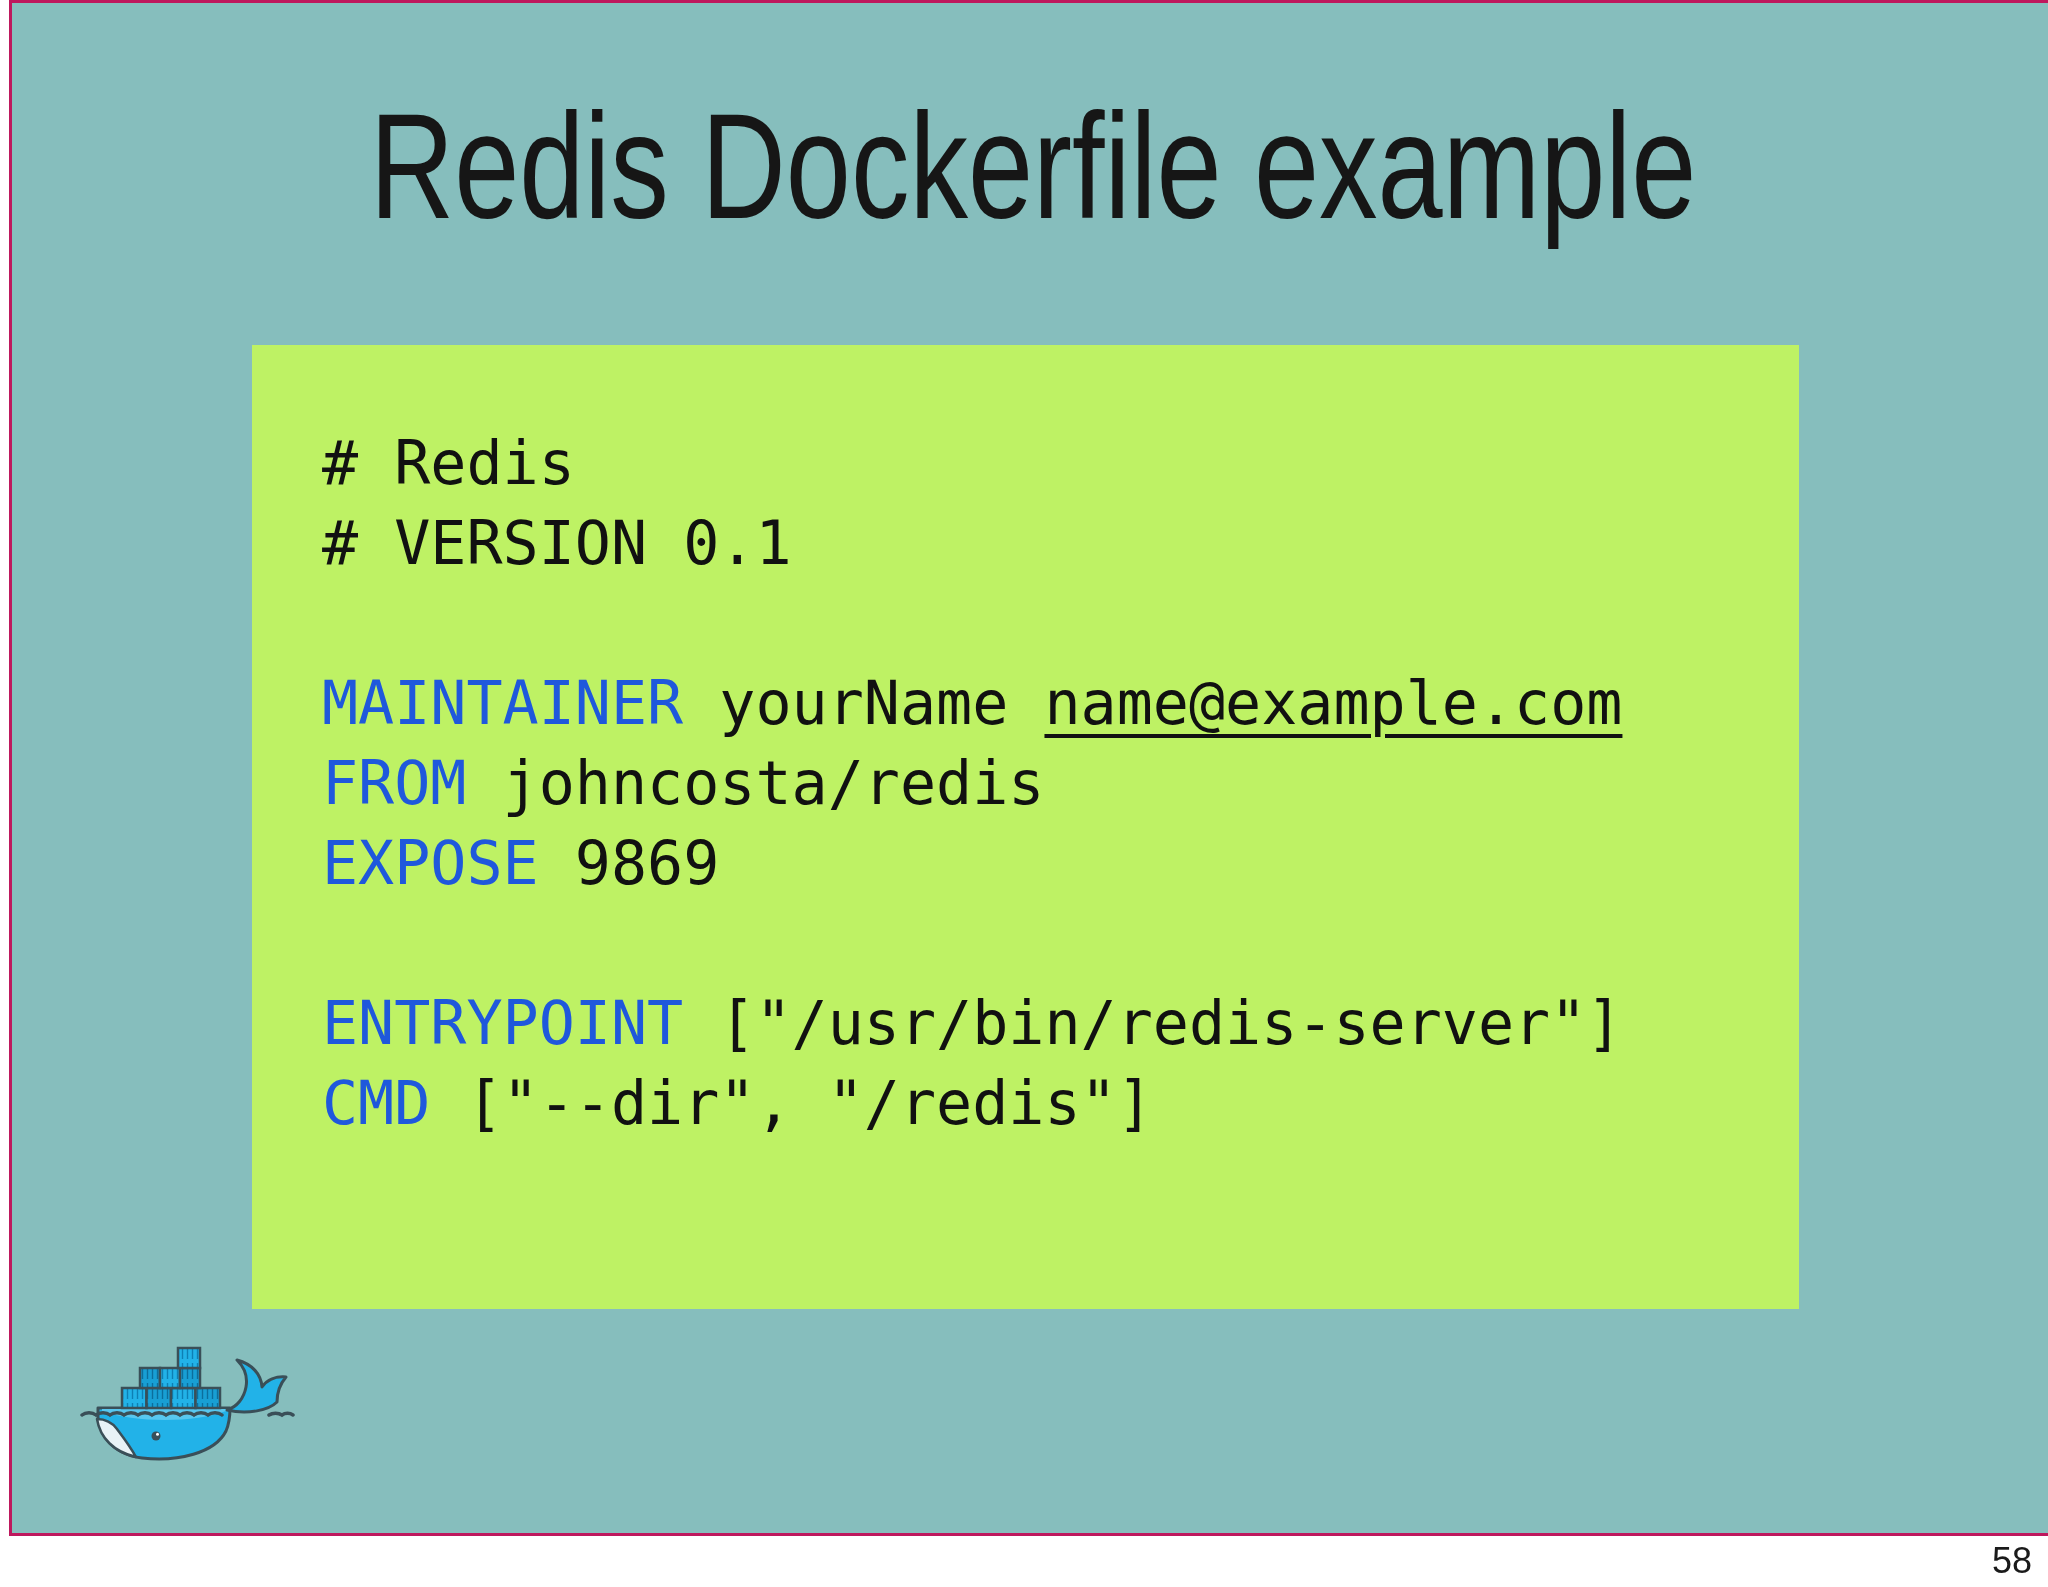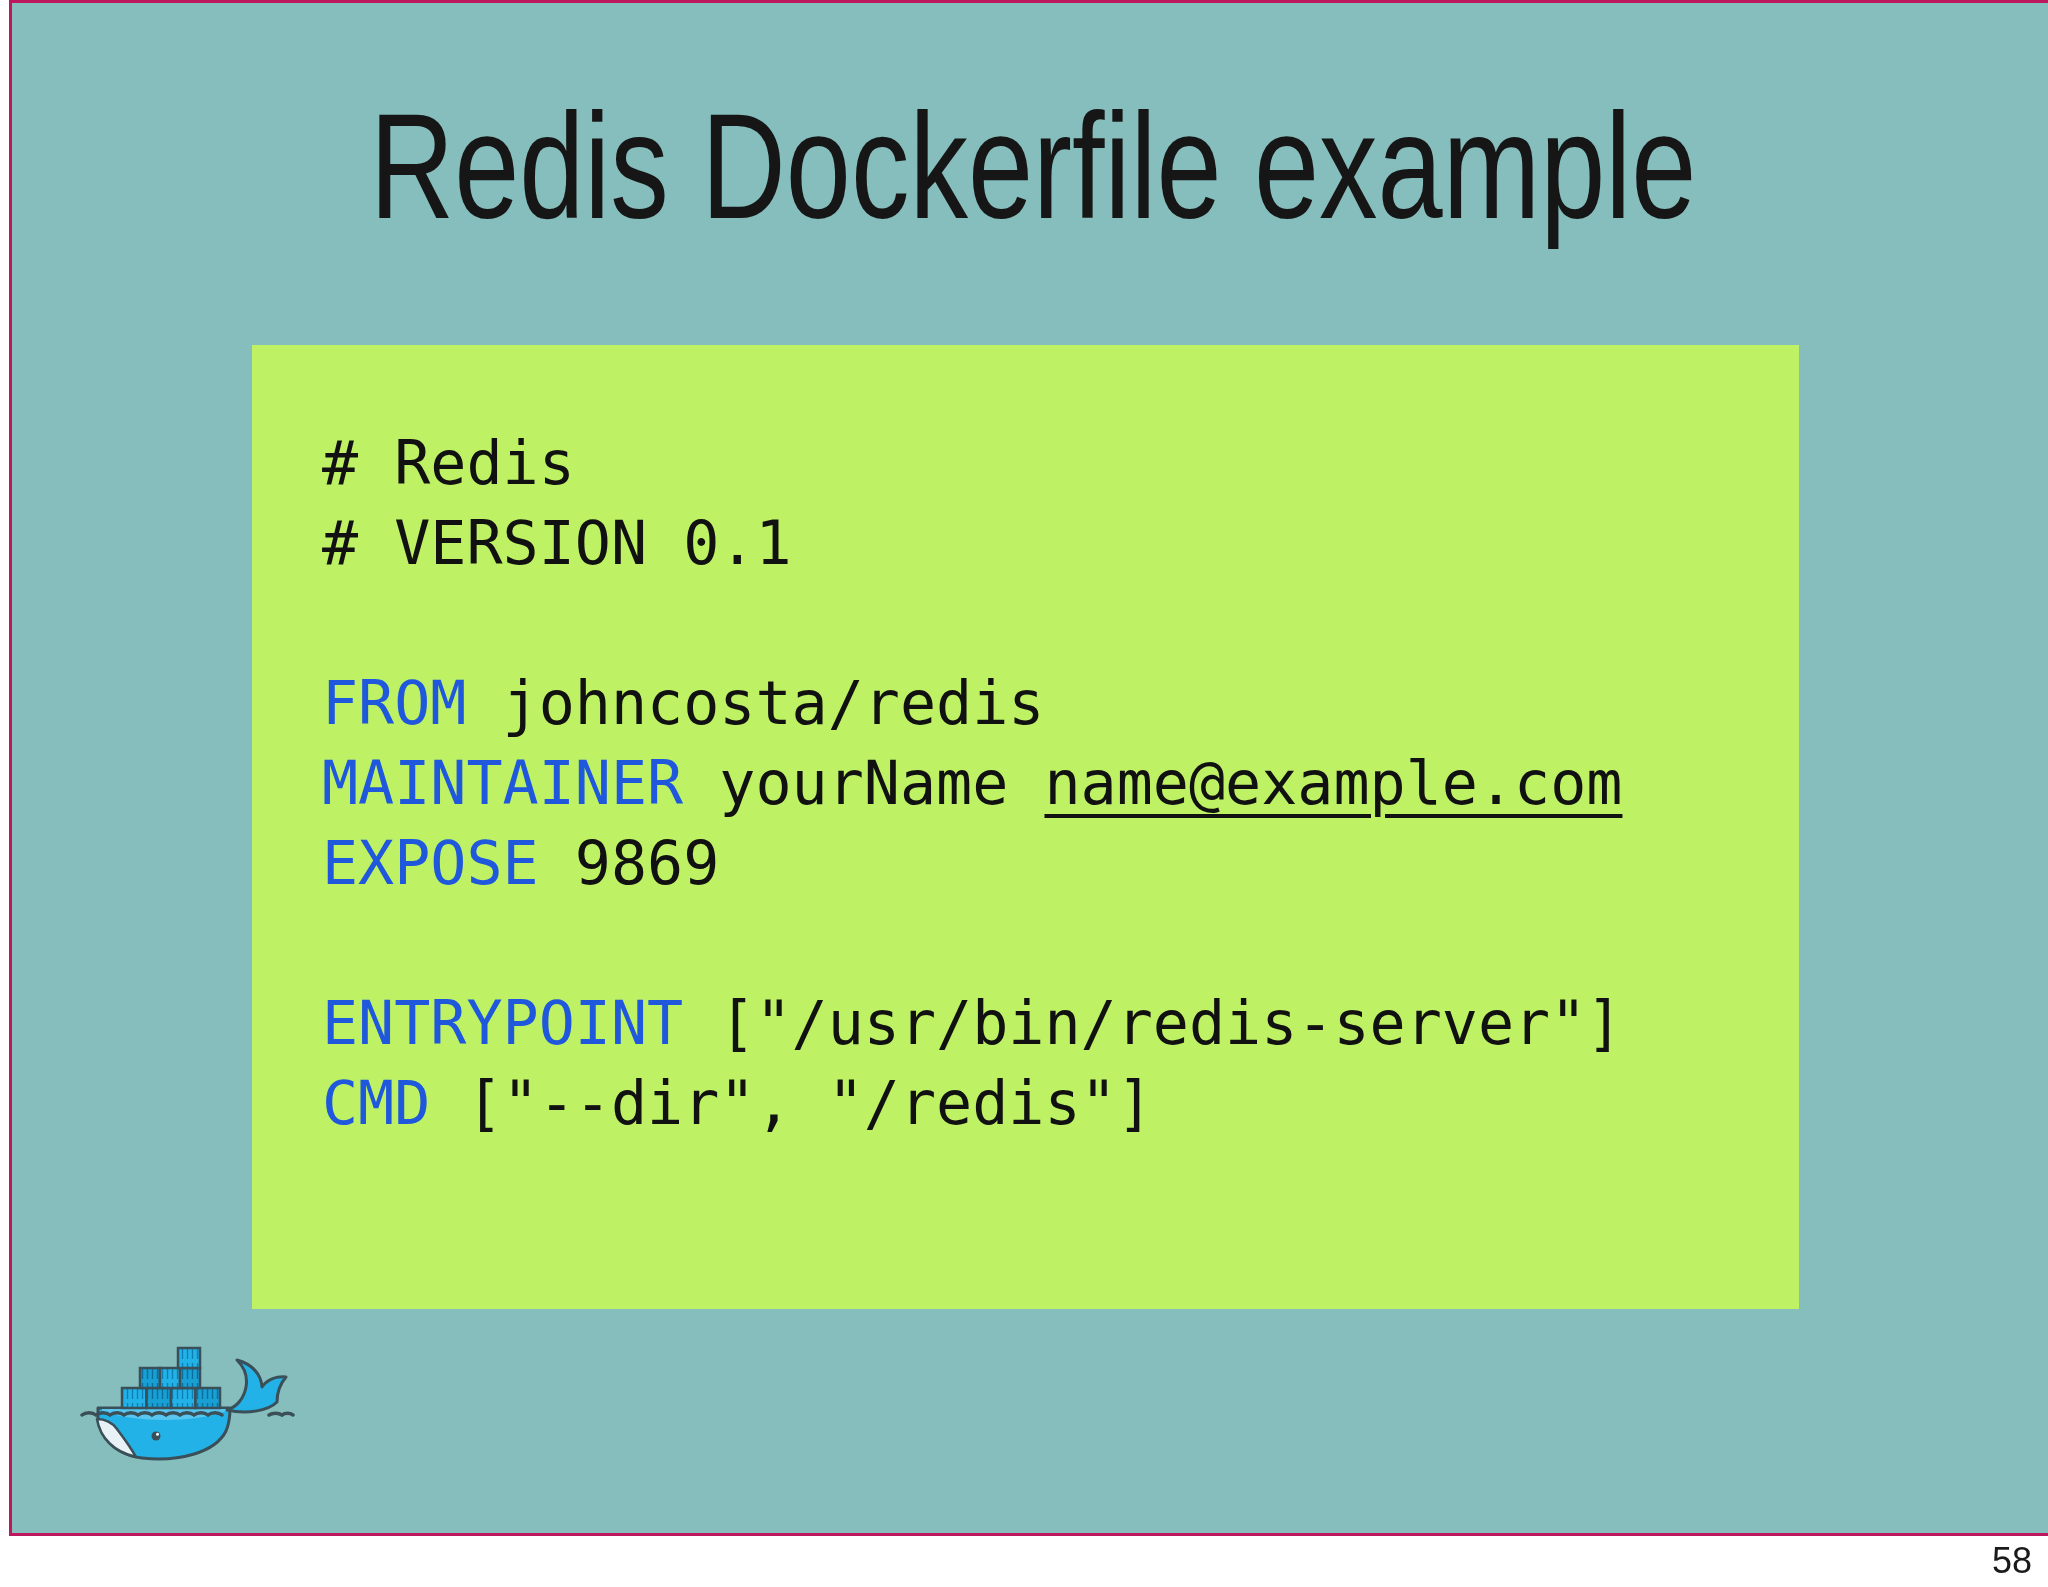--- a/index.html
+++ b/index.html
@@ -97,22 +97,22 @@
 <body>
 
 <div class="slide">
 
   <h1 class="title">Redis Dockerfile example</h1>
 
   <div class="codebox">
     <div class="codeline"><span class="kw"></span><span># Redis</span></div>
     <div class="codeline"><span class="kw"></span><span># VERSION 0.1</span></div>
     <div class="codeline"></div>
+    <div class="codeline"><span class="kw">MAINTAINER</span><span> yourName </span><span class="link">name@example.com</span></div>
     <div class="codeline"><span class="kw">FROM</span><span> johncosta/redis</span></div>
-    <div class="codeline"><span class="kw">MAINTAINER</span><span> yourName </span><span class="link">name@example.com</span></div>
     <div class="codeline"><span class="kw">EXPOSE</span><span> 9869</span></div>
     <div class="codeline"></div>
     <div class="codeline"><span class="kw">ENTRYPOINT</span><span> ["/usr/bin/redis-server"]</span></div>
     <div class="codeline"><span class="kw">CMD</span><span> ["--dir", "/redis"]</span></div>
   </div>
 
   <div class="logo">
     <svg width="215" height="132" viewBox="0 0 215 132">
       <defs>
         <pattern id="corrugA" width="5" height="20" patternUnits="userSpaceOnUse">

